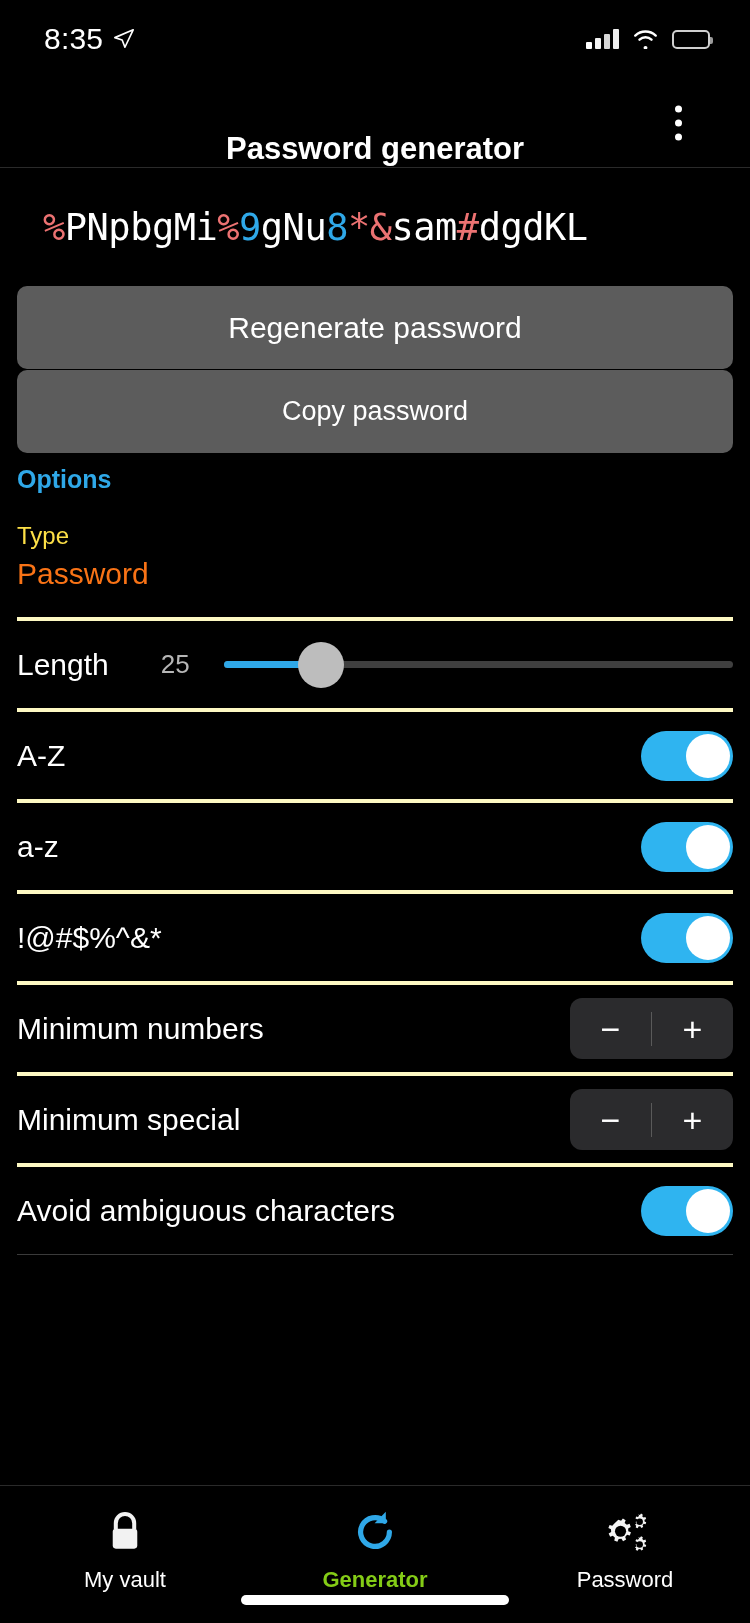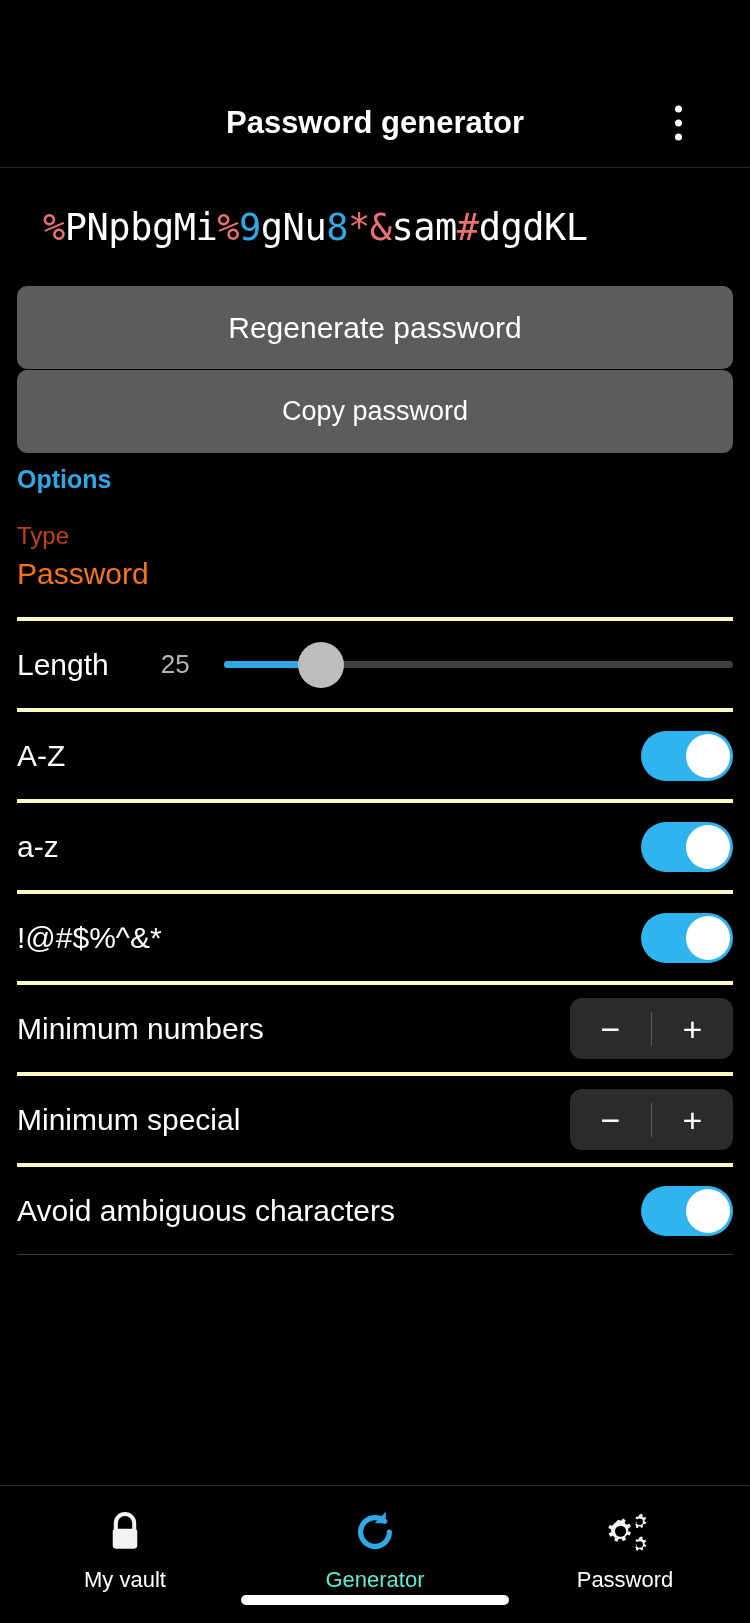--- a/index.html
+++ b/index.html
@@ -33,21 +33,21 @@
   }
   .batt::after{
     content:""; position:absolute; right:-5px; top:5px;
     width:3px; height:7px; background:#9a9a9a; border-radius:0 2px 2px 0;
   }
   .batt .fill { height:100%; background:#fff; border-radius:2px; }
 
   
   .header {
     position:absolute; top:78px; left:0; width:750px; height:90px;
-    display:flex; align-items:center; justify-content:center;
+    display:flex; align-items:flex-end; justify-content:center;
     border-bottom:1px solid #2a2a2a;
   }
   .header h1 { color:#fff; font-size:31px; font-weight:bold; }
   .kebab {
     position:absolute; right:62px; top:50%; transform:translateY(-50%);
     display:flex; flex-direction:column; gap:7px; padding:6px;
   }
   .kebab span { display:block; width:7px; height:7px; border-radius:50%; background:#fff; }
 
   
@@ -73,21 +73,21 @@
   #btn-regen { top:286px; font-size:30px; }
   #btn-copy  { top:370px; font-size:27px; }
 
   
   .options-label {
     position:absolute; top:465px; left:17px;
     color:#2fa8e8; font-size:25px; font-weight:bold;
   }
   .type-label {
     position:absolute; top:522px; left:17px;
-    color:#c2410c; font-size:24px;
+    color:#fde047; font-size:24px;
   }
   .type-value {
     position:absolute; top:557px; left:17px;
     color:#f97316; font-size:30px;
   }
 
   
   .list { position:absolute; top:617px; left:0; width:750px; }
   .row {
     position:relative; height:91px; margin:0 17px;
@@ -134,32 +134,56 @@
   .stepper .divider { width:1px; height:34px; background:#5a5a5a; }
 
   
   .tabbar {
     position:absolute; bottom:0; left:0; width:750px; height:138px;
     border-top:1px solid #2a2a2a; background:#000;
     display:flex; align-items:flex-start; padding-top:22px;
   }
   .tab { flex:1; display:flex; flex-direction:column; align-items:center; gap:11px; }
   .tab .tlabel { font-size:22px; }
-  .tab.active .tlabel { color:#5eead4; }
+  .tab.active .tlabel { color:#84cc16;font-weight:bold; }
   .tab .tlabel { color:#ffffff; }
   .home-ind {
     position:absolute; bottom:18px; left:50%; transform:translateX(-50%);
     width:268px; height:10px; background:#fff; border-radius:5px;
   }
 </style>
 </head>
 <body>
 
 <div class="phone">
 
+  <div class="statusbar">
+    <div class="sb-left">
+      <span class="sb-time">8:35</span>
+      <svg width="22" height="22" viewBox="0 0 24 24">
+        <path d="M22 2 L2 10.5 L10 13 L13 21 Z" fill="none" stroke="#fff" stroke-width="1.8" stroke-linejoin="round"></path>
+      </svg>
+    </div>
+    <div class="sb-right">
+      <span class="bars">
+          <i></i>
+          <i></i>
+          <i></i>
+          <i></i>
+        </span>
+      <svg width="27" height="20" viewBox="0 0 24 18">
+        <path d="M12 15.2a1.7 1.7 0 1 0 0.01 0z" fill="#fff"></path>
+        <path d="M6.6 9.6a8 8 0 0 1 10.8 0" fill="none" stroke="#fff" stroke-width="2.2" stroke-linecap="round"></path>
+        <path d="M2.8 5.9a13.6 13.6 0 0 1 18.4 0" fill="none" stroke="#fff" stroke-width="2.2" stroke-linecap="round"></path>
+      </svg>
+      <span class="batt">
+        <span class="fill" style="width:45%"></span>
+      </span>
+    </div>
+  </div>
 
   <div class="header">
     <h1>Password generator</h1>
     <div class="kebab">
       <span></span>
         <span></span>
         <span></span>
     </div>
   </div>
 

